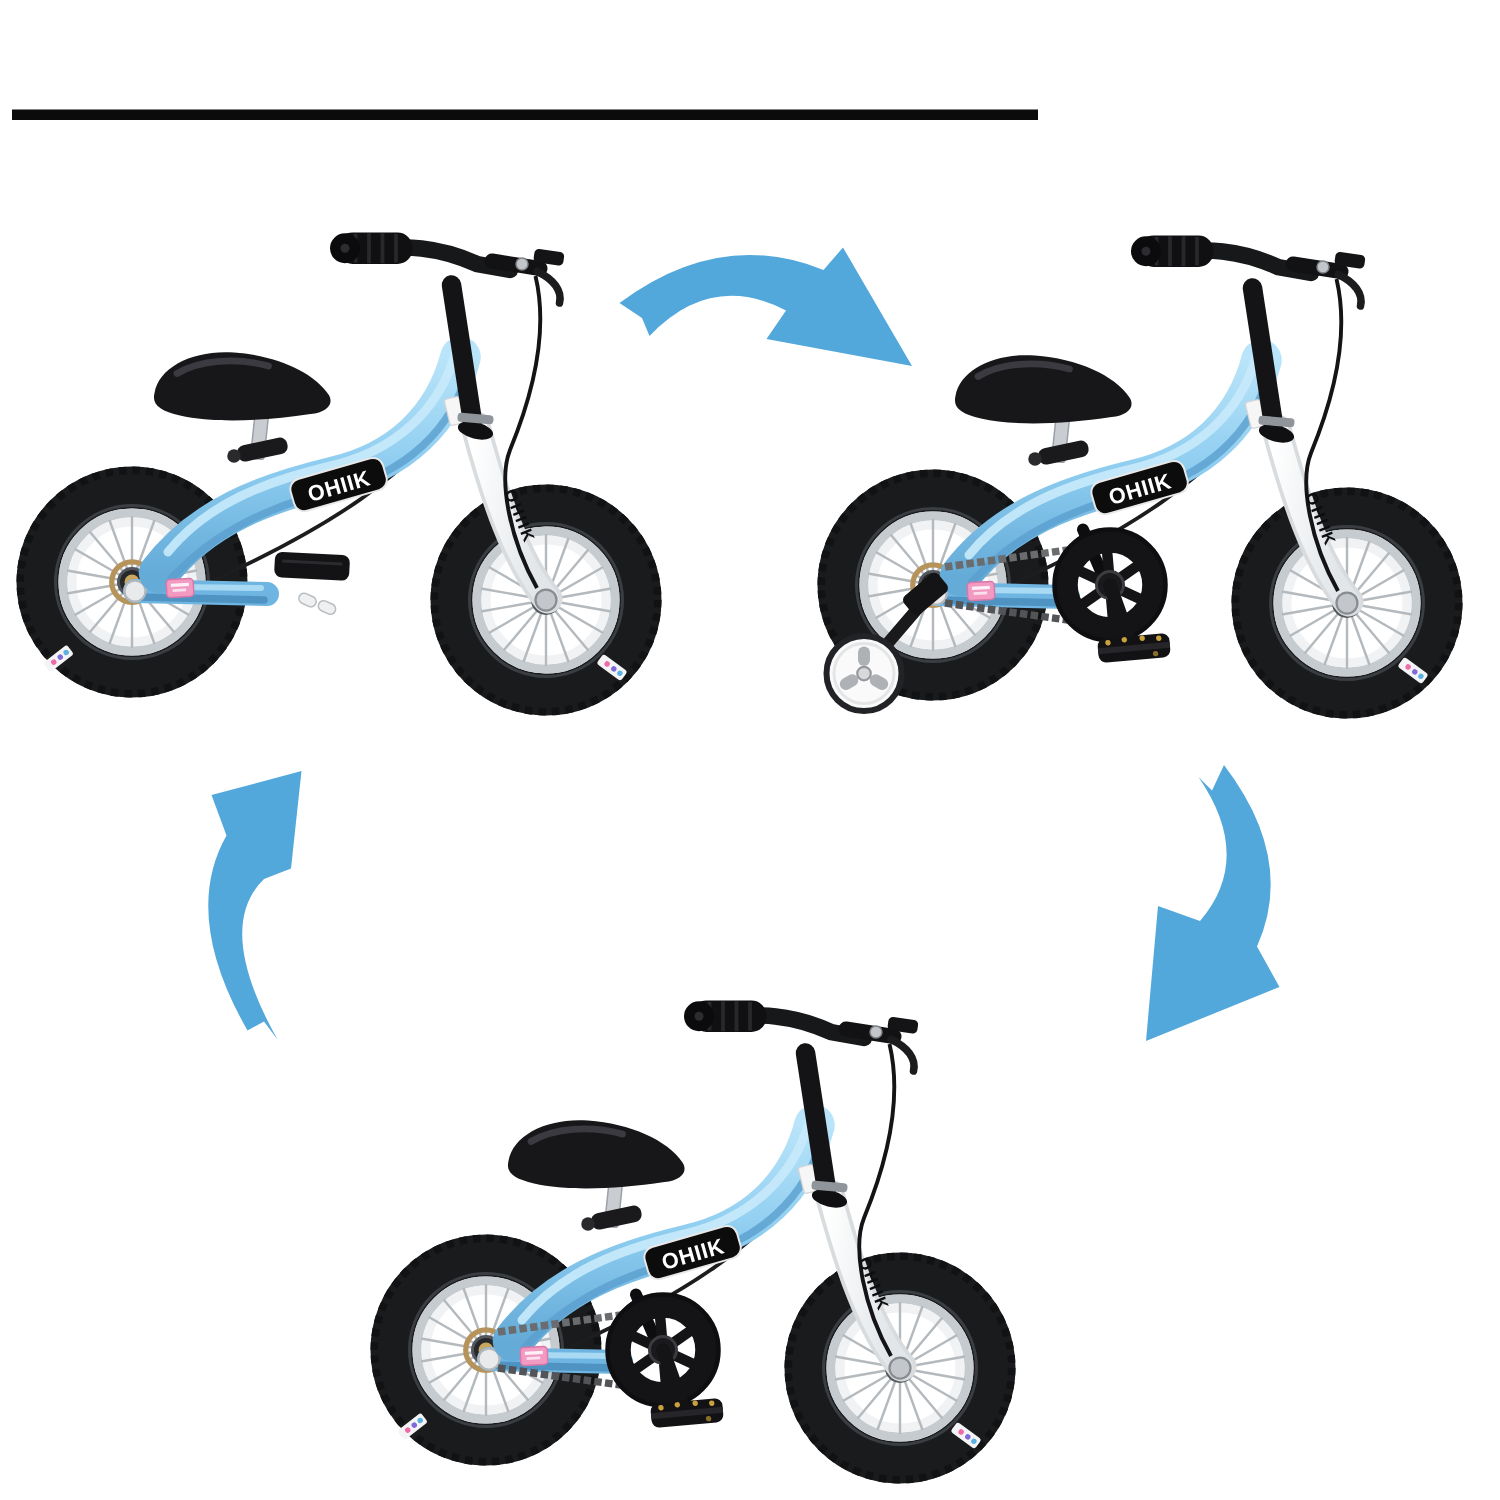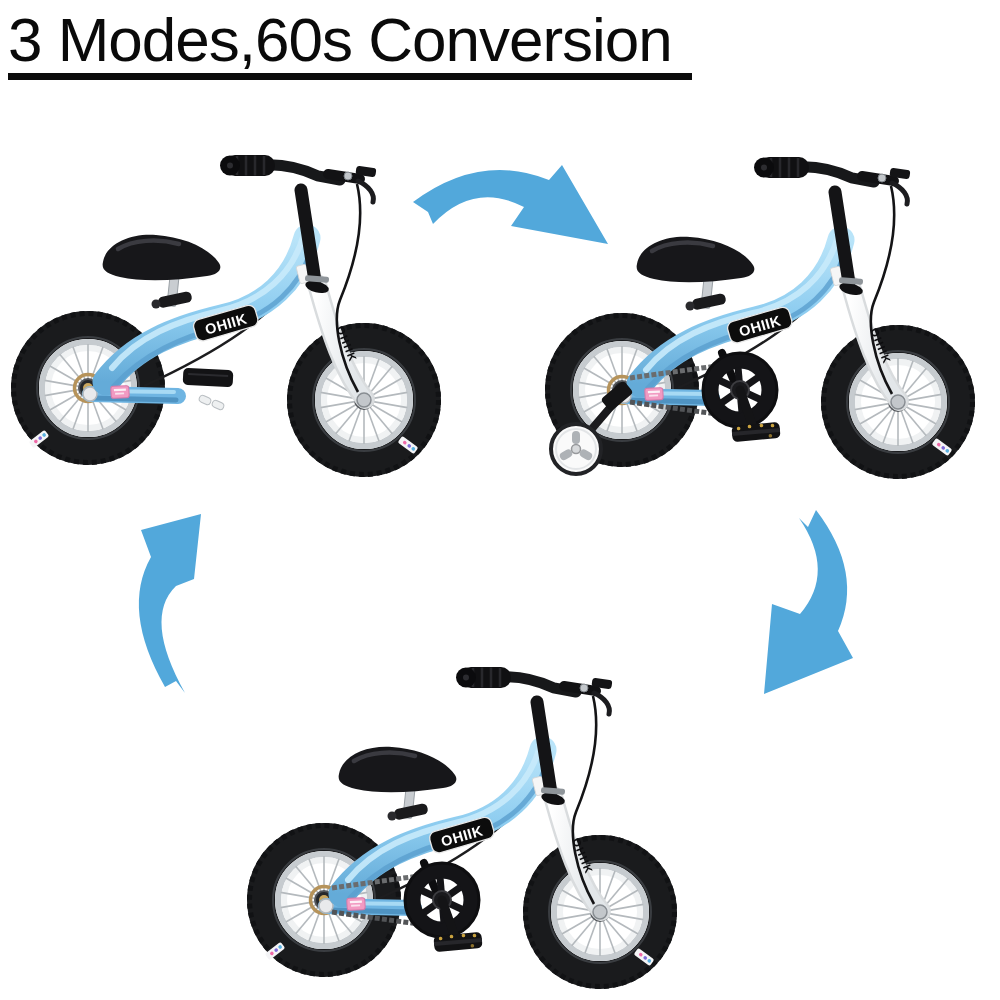--- a/index.html
+++ b/index.html
@@ -11,21 +11,20 @@
   .title-underline{position:absolute;left:8px;top:73px;width:684px;height:7px;background:#0b0b0b;}
   svg.scene{position:absolute;left:0;top:0;width:1000px;height:1000px;display:block;}
   .badge-text{font:700 14.5px "Liberation Sans",sans-serif;fill:#ffffff;letter-spacing:.5px;}
   .fork-text{font:700 11px "Liberation Sans",sans-serif;fill:#0d0d0f;letter-spacing:1.5px;}
 </style>
 </head>
 <body>
 
 <div class="page">
 
-  <h1 class="title">3 Modes,60s Conversion</h1>
   <div class="title-underline"></div>
 
   <svg class="scene" viewBox="0 0 1000 1000">
     <defs>
       <linearGradient id="beamGrad" x1="0" y1="0" x2="0" y2="1">
         <stop offset="0" stop-color="#b9e4f9"></stop>
         <stop offset="0.5" stop-color="#8ecdf0"></stop>
         <stop offset="1" stop-color="#64abd8"></stop>
       </linearGradient>
       <linearGradient id="forkGrad" x1="0" y1="0" x2="1" y2="0.3">

